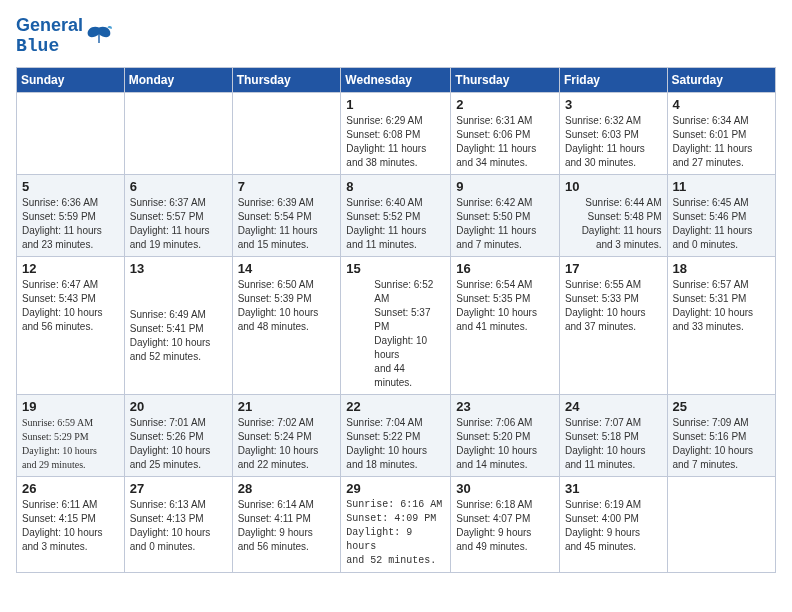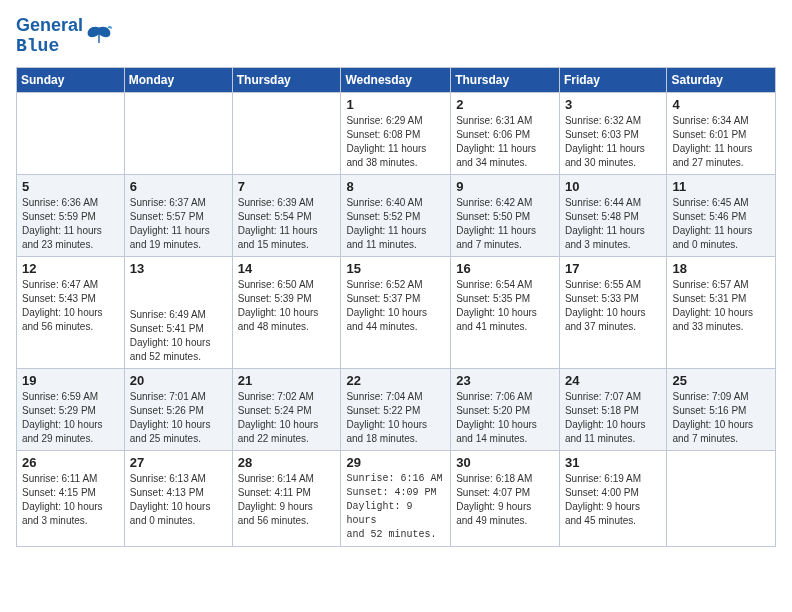--- a/index.html
+++ b/index.html
@@ -188,21 +188,21 @@
         </td>
         <td>
           <div class="day-num">9</div>
           <div class="day-info" style="white-space: pre-line;">Sunrise: 6:42 AM
 Sunset: 5:50 PM
 Daylight: 11 hours
 and 7 minutes.</div>
         </td>
         <td>
           <div class="day-num">10</div>
-          <div class="day-info" style="white-space: pre-line;">Sunrise: 6:44 AM
+          <div class="day-info" style="white-space: pre-line; text-align: right;">Sunrise: 6:44 AM
 Sunset: 5:48 PM
 Daylight: 11 hours
 and 3 minutes.</div>
         </td>
         <td>
           <div class="day-num">11</div>
           <div class="day-info" style="white-space: pre-line;">Sunrise: 6:45 AM
 Sunset: 5:46 PM
 Daylight: 11 hours
 and 0 minutes.</div>
@@ -225,21 +225,21 @@
         </td>
         <td>
           <div class="day-num">14</div>
           <div class="day-info" style="white-space: pre-line;">Sunrise: 6:50 AM
 Sunset: 5:39 PM
 Daylight: 10 hours
 and 48 minutes.</div>
         </td>
         <td>
           <div class="day-num">15</div>
-          <div class="day-info" style="white-space: pre-line;">Sunrise: 6:52 AM
+          <div class="day-info" style="white-space: pre-line; margin-left: 28px;">Sunrise: 6:52 AM
 Sunset: 5:37 PM
 Daylight: 10 hours
 and 44 minutes.</div>
         </td>
         <td>
           <div class="day-num">16</div>
           <div class="day-info" style="white-space: pre-line;">Sunrise: 6:54 AM
 Sunset: 5:35 PM
 Daylight: 10 hours
 and 41 minutes.</div>
@@ -255,21 +255,21 @@
           <div class="day-num">18</div>
           <div class="day-info" style="white-space: pre-line;">Sunrise: 6:57 AM
 Sunset: 5:31 PM
 Daylight: 10 hours
 and 33 minutes.</div>
         </td>
       </tr>
       <tr>
         <td>
           <div class="day-num">19</div>
-          <div class="day-info" style="white-space: pre-line;">Sunrise: 6:59 AM
+          <div class="day-info" style="white-space: pre-line; font-family: Liberation Serif, serif;">Sunrise: 6:59 AM
 Sunset: 5:29 PM
 Daylight: 10 hours
 and 29 minutes.</div>
         </td>
         <td>
           <div class="day-num">20</div>
           <div class="day-info" style="white-space: pre-line;">Sunrise: 7:01 AM
 Sunset: 5:26 PM
 Daylight: 10 hours
 and 25 minutes.</div>

